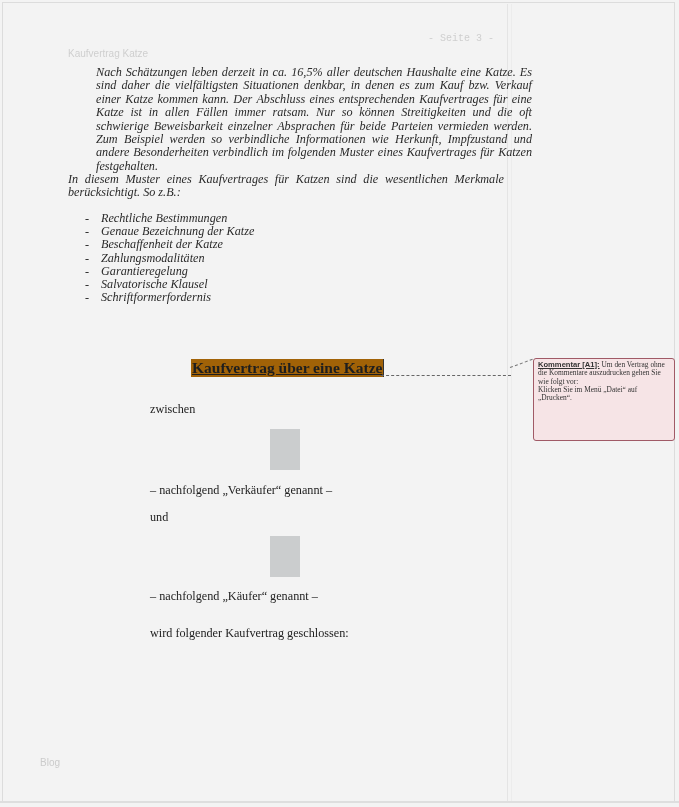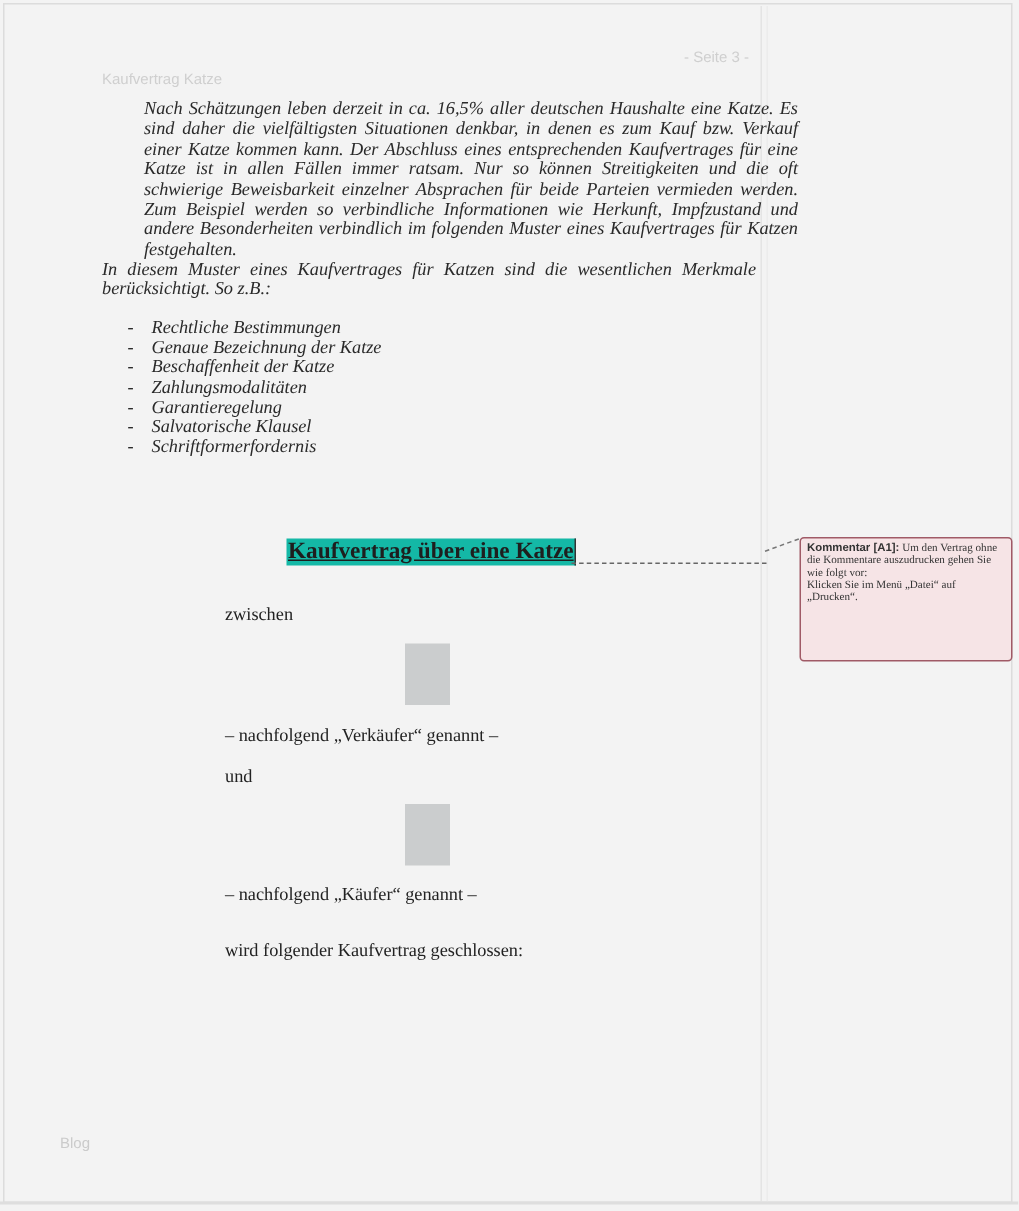--- a/index.html
+++ b/index.html
@@ -23,58 +23,58 @@
     background:#ececec;
   }
   .bottom-line {
     position:absolute; left:0; top:801px; width:679px; height:2px; background:#dedede;
   }
   .hdr-left {
     position:absolute; left:68px; top:48px; font-size:10px;
     font-family:"Liberation Sans", sans-serif; color:#cfcfcf;
   }
   .hdr-right {
-    position:absolute; left:456px; top:33px; font-size:10px;
-    font-family:Liberation Sans, sans-serif; color:#cfcfcf;
+    position:absolute; left:428px; top:33px; font-size:10px;
+    font-family:Liberation Mono, monospace; color:#cfcfcf;
   }
   .para {
     position:absolute; left:68px; width:436px;
     font-size:12.2px; line-height:13.4px; font-style:italic;
     text-align:justify; color:#2a2a2a; margin:0;
   }
   .p1 { top:66px;margin-left:28px; }
   .p2 { top:173px; }
   ul.feat {
     position:absolute; left:85px; top:212px; margin:0; padding:0; list-style:none;
     font-size:12.2px; line-height:13.2px; font-style:italic; color:#2a2a2a;
   }
   ul.feat li { position:relative; padding-left:16px; }
   ul.feat li .dash { position:absolute; left:0; top:0; font-style:normal; }
   .title {
     position:absolute; left:191px; top:359px;
     font-size:15.5px; font-weight:bold; text-decoration:underline;
-    color:#1e1e1e; background:#14b8a6; padding:0 1px;
+    color:#1e1e1e; background:#a16207; padding:0 1px;
     border-right:1px solid #333;
   }
   .dash-connector {
     position:absolute; left:381px; top:375px; width:130px; height:0;
     border-top:1px dashed #666;
   }
   .dash-diag {
     position:absolute; left:510px; top:367px; width:24px; height:0;
     border-top:1px dashed #777;
     transform:rotate(-20deg); transform-origin:left center;
   }
   .comment {
     position:absolute; left:533px; top:358px; width:142px; height:83px;
     background:#f6e4e6; border:1px solid #a05a66; border-radius:3px;
     box-sizing:border-box; padding:2px 4px;
     font-size:7.4px; line-height:8.3px; color:#333;
   }
-  .comment b { font-family:"Liberation Sans", sans-serif; font-size:7.6px; }
+  .comment b { font-family:"Liberation Sans", sans-serif; font-size:7.6px;text-decoration:underline; }
   .center {
     position:absolute; left:150px; width:270px; text-align:left;
     font-size:12.2px; color:#222;
   }
   .c-zw { top:402px; }
   .c-vk { top:483px; }
   .c-und { top:510px; }
   .c-kf { top:589px; }
   .c-wird { top:596px;margin-top:30px; }
   .placeholder {

